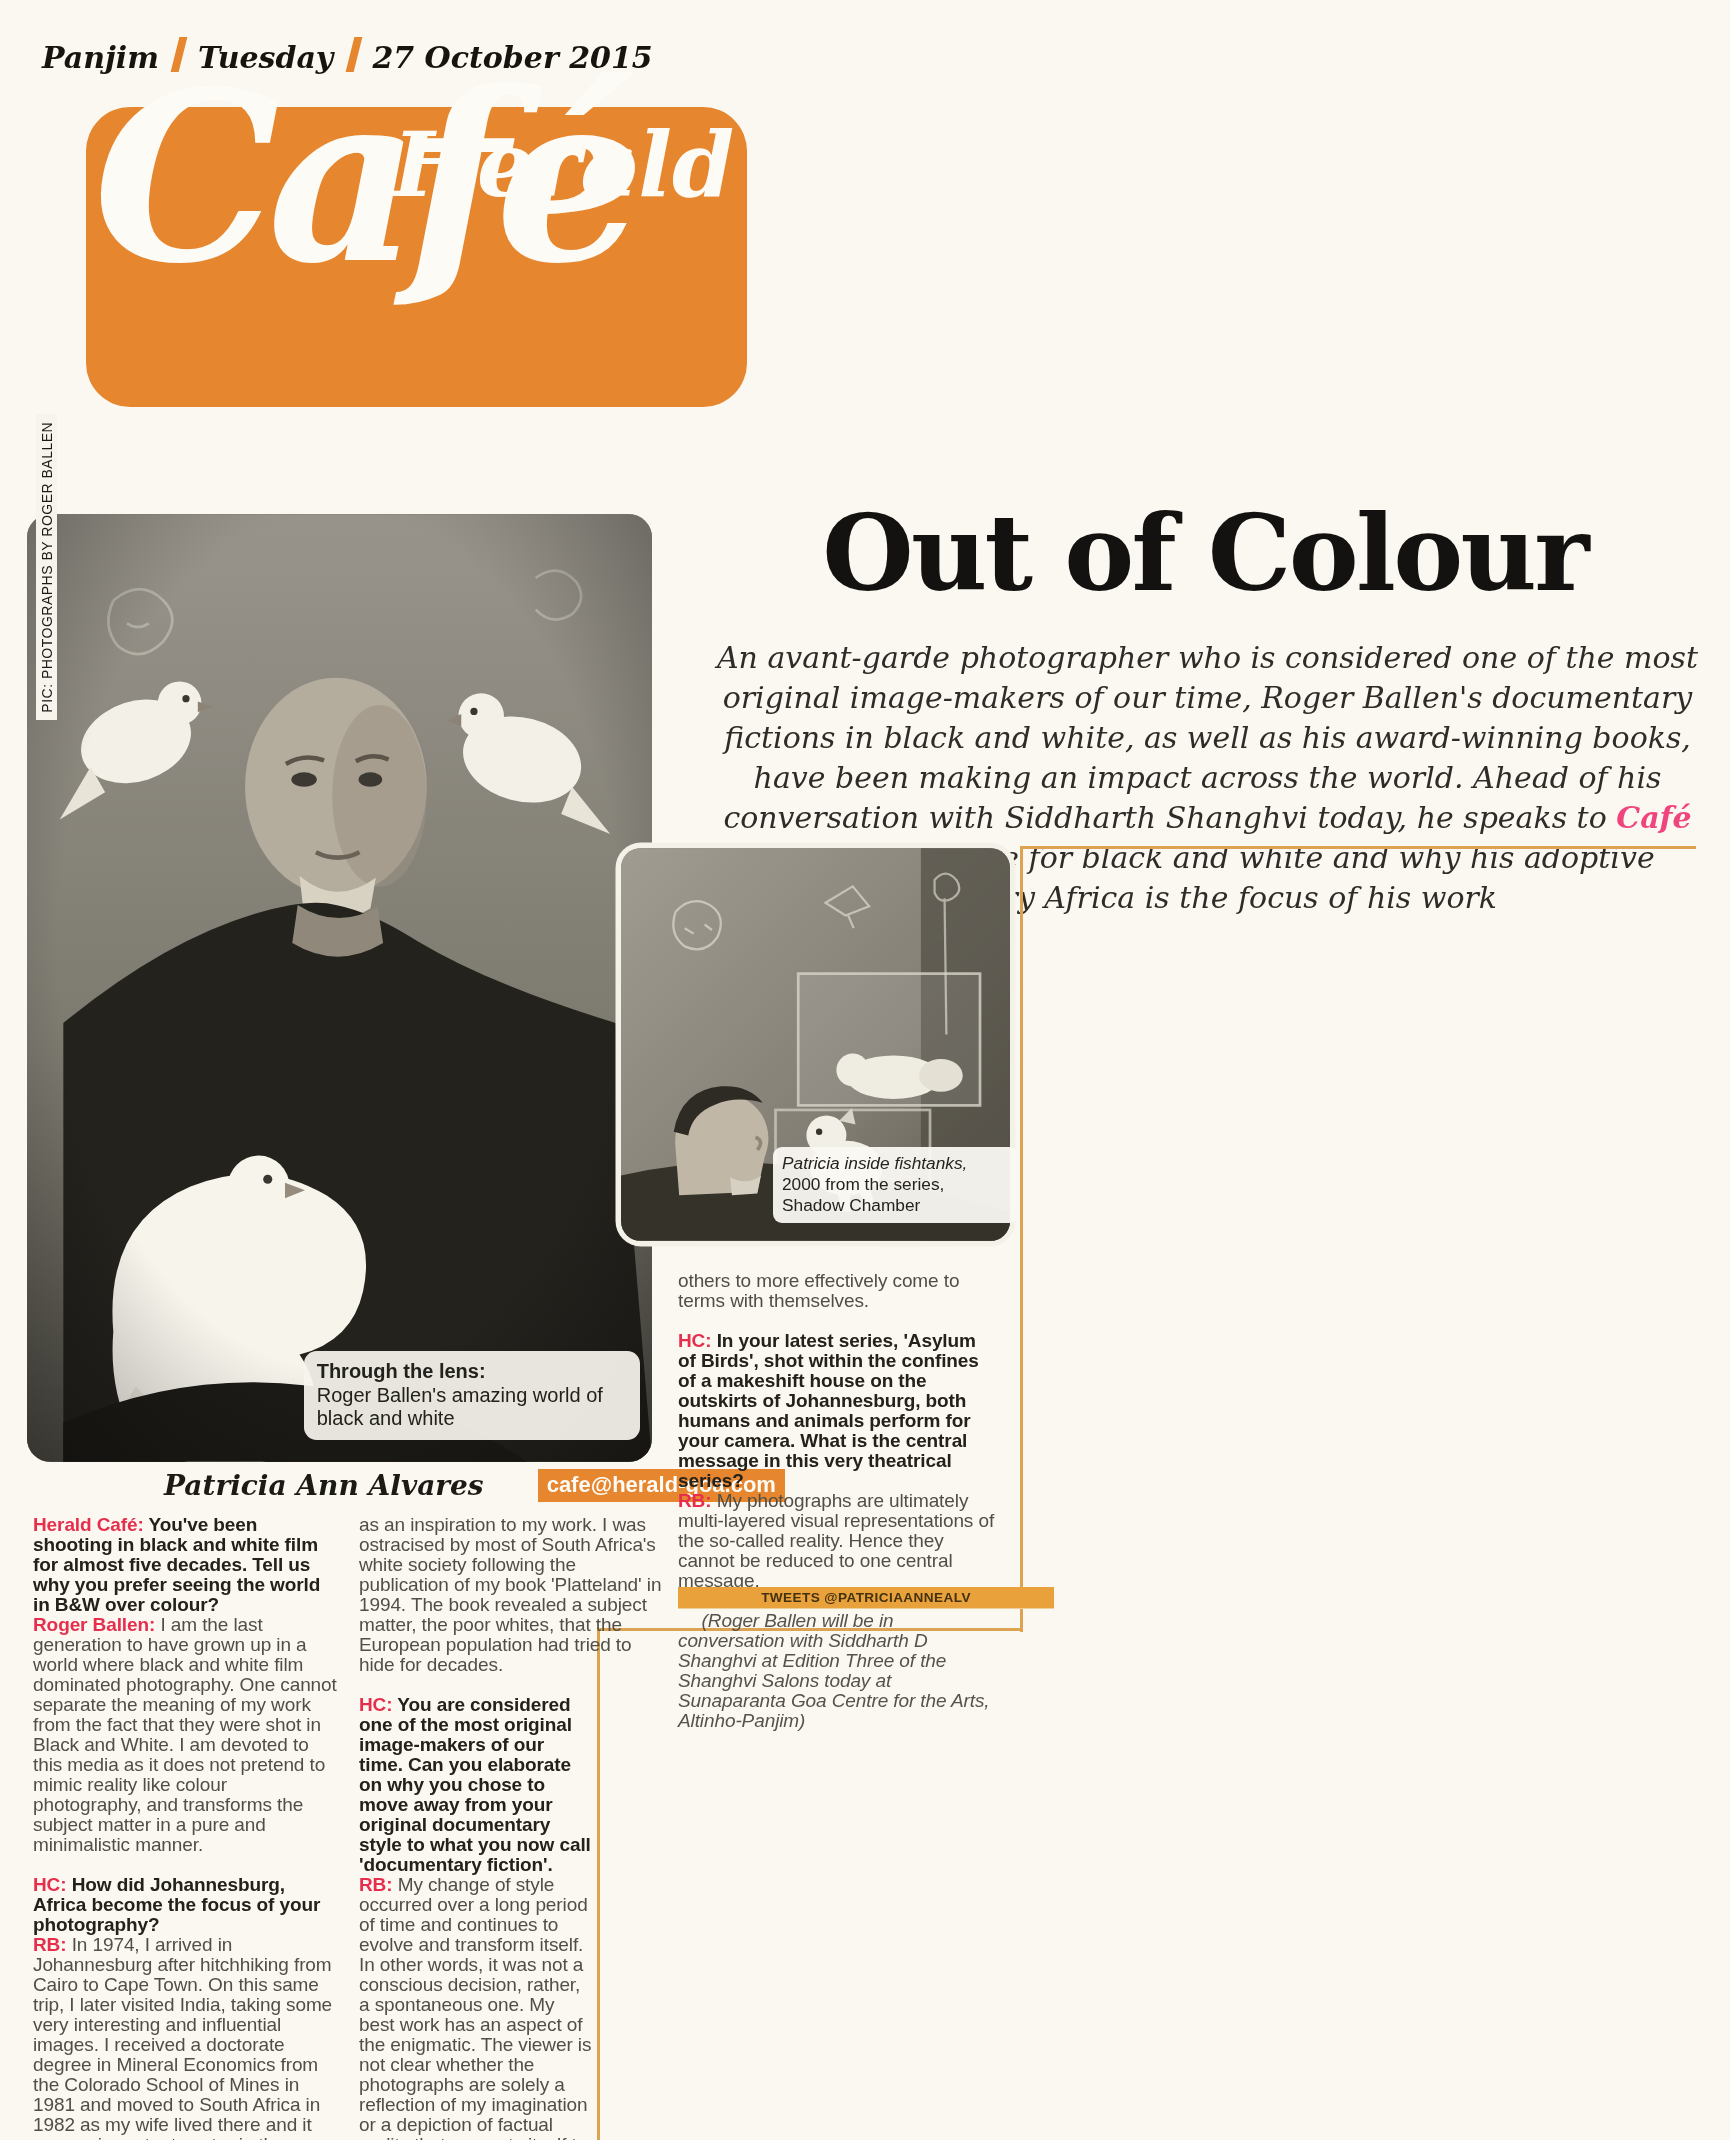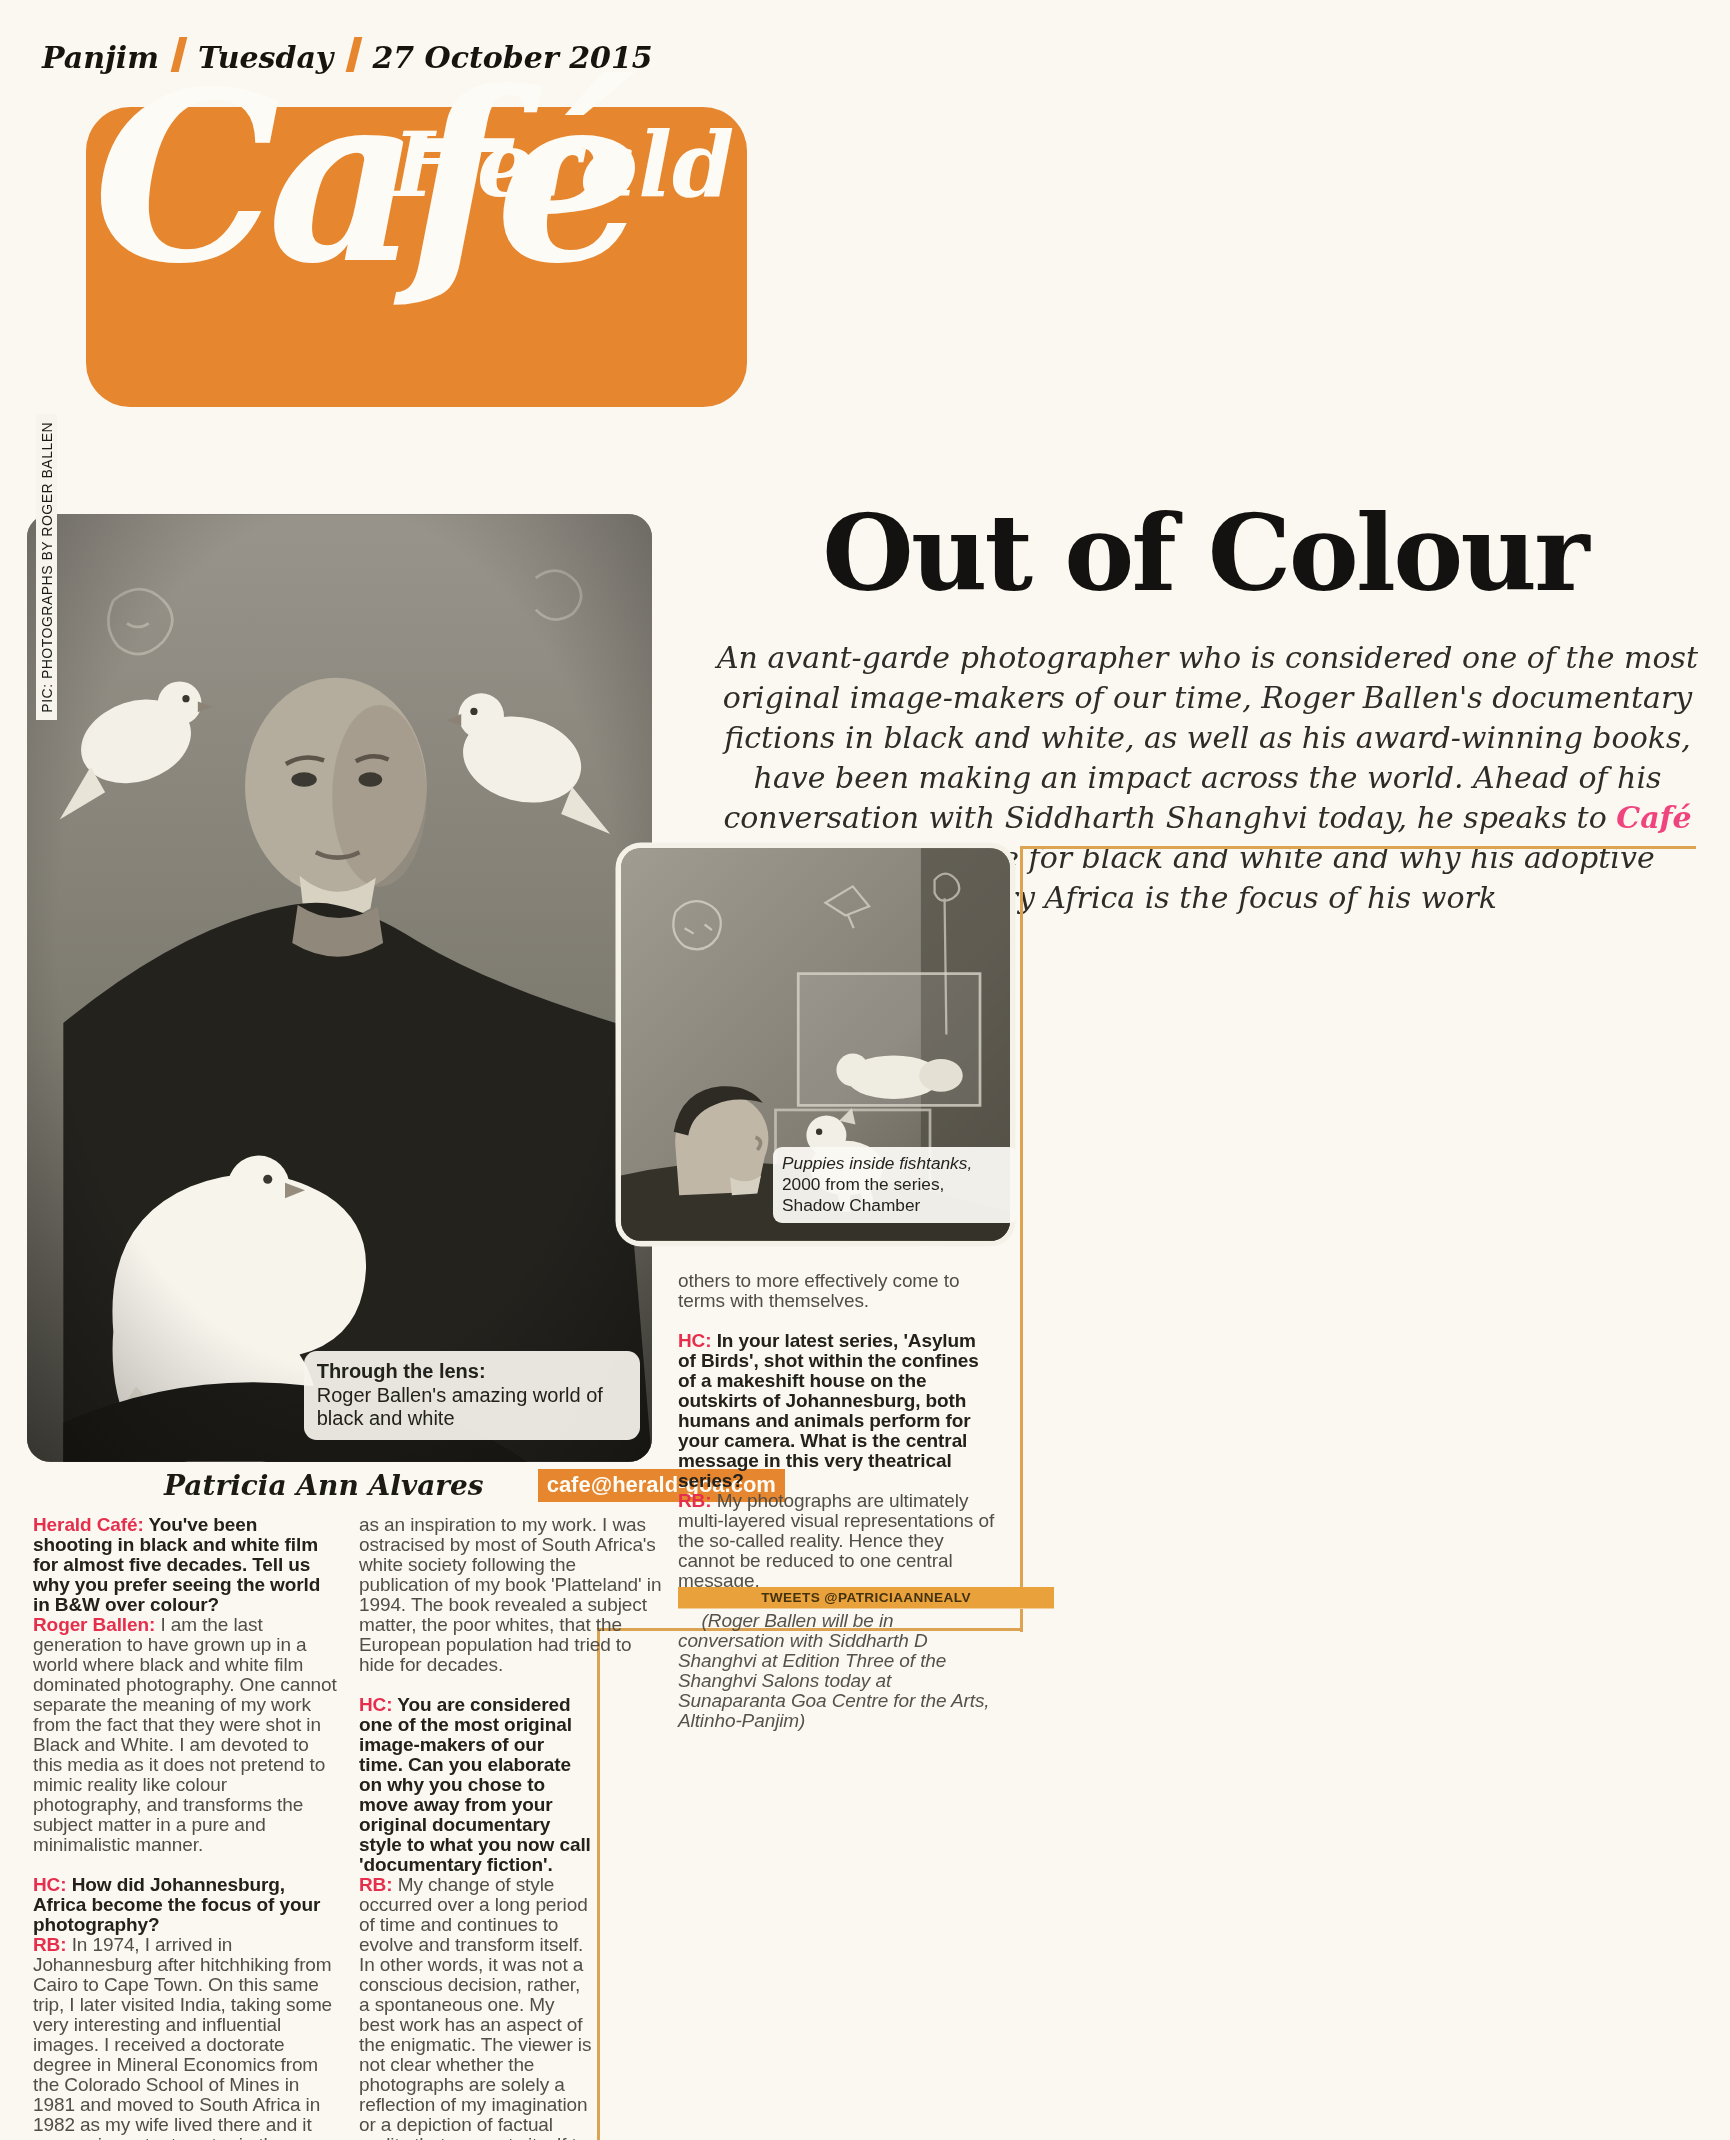--- a/index.html
+++ b/index.html
@@ -191,21 +191,21 @@
       <g>
         <ellipse cx="248" cy="352" rx="40" ry="30" fill="#f2efe6"></ellipse>
         <circle cx="226" cy="316" r="22" fill="#f2efe6"></circle>
         <path d="M240 300 l14 -14 l4 18 z" fill="#d9d5c8"></path>
         <circle cx="218" cy="312" r="3.5" fill="#37342d"></circle>
         <path d="M238 378 l4 22 l10 0 l0 -20 M262 376 l8 22 l10 -2 l-6 -22" fill="#e7e3d7"></path>
       </g>
     </svg>
   </div>
   <div class="pup-caption">
-    <i>Puppies inside fishtanks,</i><span> 2000 from the series, Shadow Chamber</span>
+    <i>Patricia inside fishtanks,</i><span> 2000 from the series, Shadow Chamber</span>
   </div>
 
   <div class="byline">
     <span class="name">Patricia Ann Alvares</span><span class="email">cafe@herald-goa.com</span>
   </div>
 
   <div class="col" style="left:33px;top:1515px;width:304px;">
     <p>
       <span class="lbl">Herald Café:</span><span class="q"> You've been shooting in black and white film for almost five decades. Tell us why you prefer seeing the world in B&amp;W over colour?</span><br>
       <span class="lbl">Roger Ballen:</span><span> I am the last generation to have grown up in a world where black and white film dominated photography. One cannot separate the meaning of my work from the fact that they were shot in Black and White. I am devoted to this media as it does not pretend to mimic reality like colour photography, and transforms the subject matter in a pure and minimalistic manner.</span>

